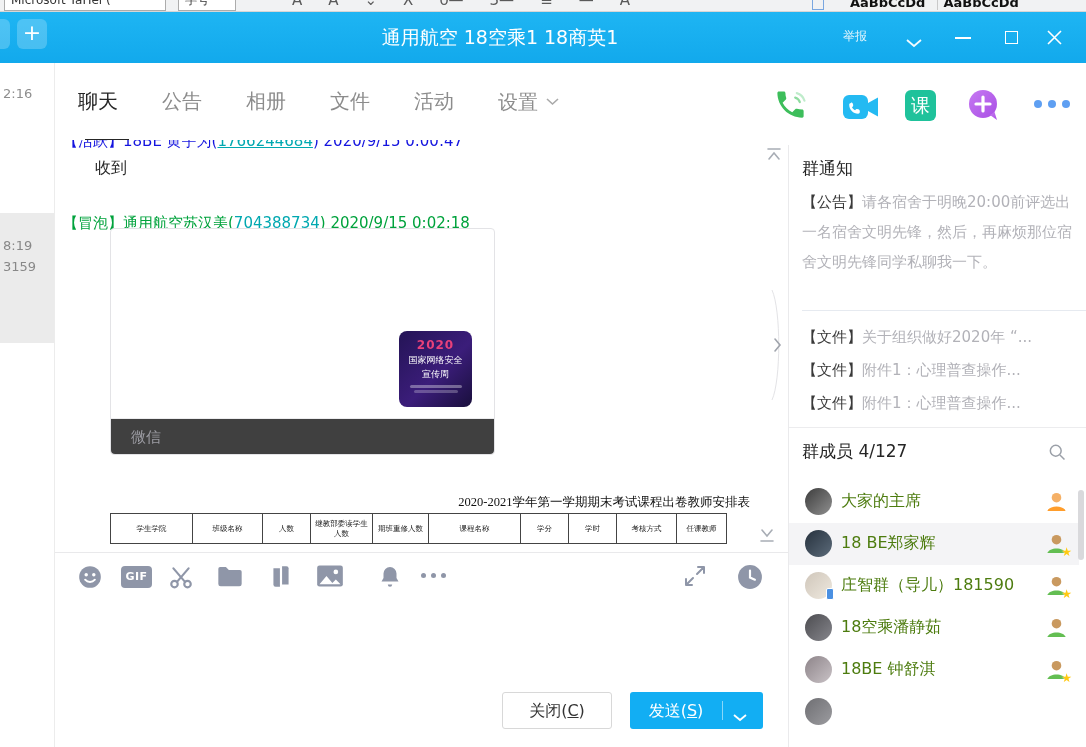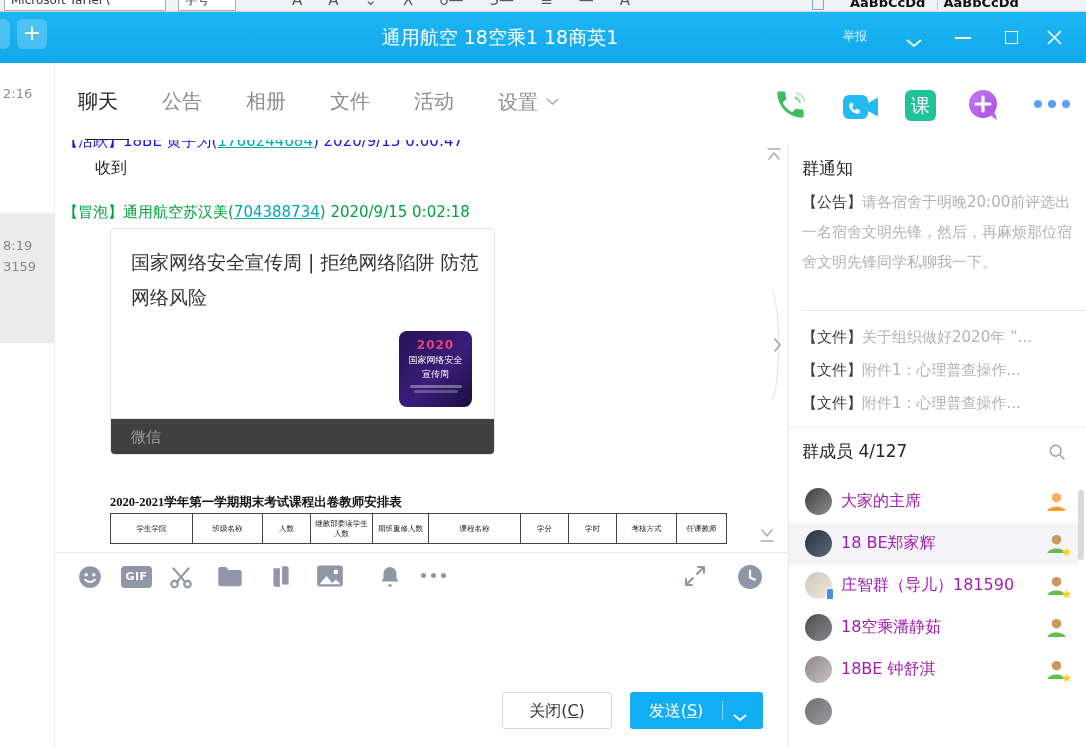--- a/index.html
+++ b/index.html
@@ -48,34 +48,34 @@
   .h-class{left:850px;top:27px;width:31px;height:31px;border-radius:6px;background:#1FC29B;color:#fff;font-size:19px;line-height:31px;text-align:center}
   .h-plus{left:912px;top:25px}
   .h-dots{left:979px;top:37px;display:flex;gap:6px}
   .h-dots i{width:8px;height:8px;border-radius:50%;background:#5E9FF2}
 
   
   .chat{position:absolute;left:55px;top:140px;width:733px;height:412px;background:#fff;overflow:hidden}
   .msg-line{position:absolute;left:8px;font-size:15px;white-space:nowrap}
   .m-clip{top:-8px;color:#1414DF}
   .m-reply{top:18px;left:40px;font-size:16px;color:#2B2B2B}
-  .m-green{top:63px;color:#00A23C}
+  .m-green{top:74px;color:#00A23C}
   .m-admin{top:330px;color:#1414DF}
   .qq-link{color:#00A8B0;text-decoration:underline;cursor:pointer}
   .card{position:absolute;left:55px;top:88px;width:385px;height:227px;border:1px solid #E3E3E6;border-radius:4px;background:#fff;cursor:pointer}
   .card-title{position:absolute;left:20px;top:16px;width:348px;font-size:19px;line-height:35px;color:#333}
   .card-thumb{position:absolute;left:288px;top:102px;width:73px;height:76px;border-radius:8px;background:linear-gradient(135deg,#241456,#3B1D7A 55%,#190F3C);overflow:hidden;text-align:center}
   .ct-year{margin-top:7px;font-size:12px;font-weight:bold;color:#E8407A;letter-spacing:1px}
   .ct-l1{font-size:9px;color:#fff;margin-top:2px;white-space:nowrap}
   .ct-l2{font-size:9px;color:#fff;margin-top:1px}
   .ct-bar{margin:4px auto 2px;width:52px;height:3px;background:rgba(255,255,255,.35);border-radius:2px}
   .ct-bar2{margin:0 auto;width:44px;height:3px;background:rgba(255,255,255,.25);border-radius:2px}
   .card-foot{position:absolute;left:0;right:0;bottom:0;height:36px;background:#404040;border-top:1px solid #ECECEE;border-radius:0 0 4px 4px;font-size:15px;color:#9C9CA3;line-height:36px;padding-left:20px}
   .extable{position:absolute;left:55px;top:354px;width:640px;background:#fff}
-  .ext-title{text-align:left;font-family:"Liberation Serif","DejaVu Serif",serif;font-weight:bold;font-size:12.5px;color:#111;white-space:nowrap}
+  .ext-title{text-align:right;font-family:"Liberation Serif","DejaVu Serif",serif;font-weight:normal;font-size:12.5px;color:#111;white-space:nowrap}
   table.ext{border-collapse:collapse;margin-top:2px;table-layout:fixed}
   table.ext th{border:1px solid #444;font-weight:normal;font-size:7.5px;color:#222;text-align:center;padding:3px 1px;height:30px;font-family:"Liberation Serif","DejaVu Serif",serif}
   .chat-scrolltop{position:absolute;left:710px;top:6px;cursor:pointer}
   .chat-scrollbottom{position:absolute;left:703px;top:388px;cursor:pointer}
   .side-handle{position:absolute;left:714px;top:150px;cursor:pointer}
 
   .chat-divider{position:absolute;left:55px;top:552px;width:733px;height:1px;background:#E9E9EB}
 
   
   .toolbar{position:absolute;left:55px;top:553px;width:733px;height:47px;background:#fff}
@@ -103,21 +103,21 @@
   .file-row b{font-weight:normal;color:#3A3A3A}
   .file-row span{color:#B2B2B8}
   .sb-div2{position:absolute;left:0;top:282px;width:298px;height:1px;background:#ECECEE}
   .sb-members-title{top:295px}
   .sb-search{position:absolute;left:258px;top:297px;cursor:pointer}
   .memberlist{position:absolute;left:0;top:336px;width:298px}
   .mrow{position:relative;height:42px;cursor:pointer}
   .mrow.hl{background:#F4F4F6;width:290px}
   .avatar{position:absolute;left:16px;top:7px;width:27px;height:27px;border-radius:50%}
   .av-phone{position:absolute;right:-2px;bottom:-1px;width:8px;height:12px;border-radius:2px;background:#4A90E2;border:1px solid #fff}
-  .mname{position:absolute;left:52px;top:10px;font-size:16px;color:#a21caf;width:200px;white-space:nowrap;overflow:hidden}
+  .mname{position:absolute;left:52px;top:10px;font-size:16px;color:#4d7c0f;width:200px;white-space:nowrap;overflow:hidden}
   .mbadge{position:absolute;left:256px;top:9px;width:24px;height:24px}
   .mbadge .star{position:absolute;right:-3px;bottom:-3px;font-size:12px;color:#FFC913;text-shadow:0 0 2px #fff}
   .sb-scroll{position:absolute;right:2px;top:345px;width:6px;height:70px;border-radius:3px;background:#D9D9DC}
 </style>
 </head>
 <body>
 
 <div class="app">
 
   <div class="ribbon">
@@ -217,21 +217,20 @@
   <div class="chat">
     <div class="msg-line m-clip">
       <span>【活跃】18BE 黄宇为(</span><span class="qq-link">1766244684</span><span>) 2020/9/15 0:00:47</span>
     </div>
     <div class="msg-line m-reply">收到</div>
     <div class="msg-line m-green">
       <span>【冒泡】通用航空苏汉美(</span><span class="qq-link">704388734</span><span>) 2020/9/15 0:02:18</span>
     </div>
 
     <div class="card">
-      <div class="card-title">国家网络安全宣传周 | 拒绝网络陷阱 防范网络风险</div>
       <div class="card-thumb">
         <div class="ct-year">2020</div>
         <div class="ct-l1">国家网络安全</div>
         <div class="ct-l2">宣传周</div>
         <div class="ct-bar"></div>
           <div class="ct-bar2"></div>
       </div>
       <div class="card-foot">微信</div>
     </div>
 

